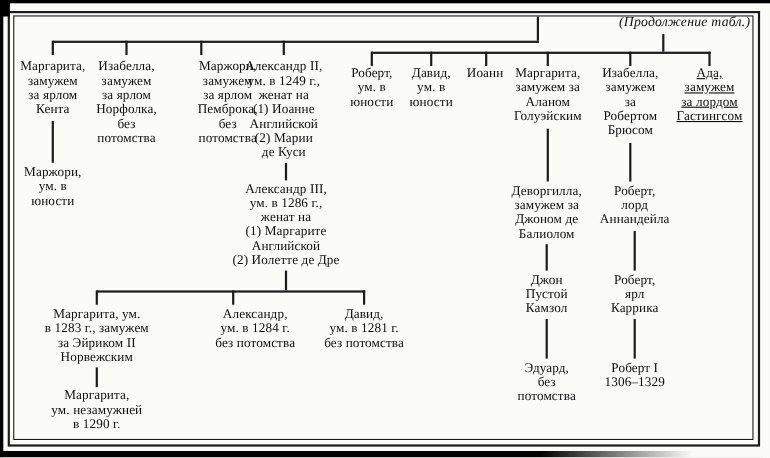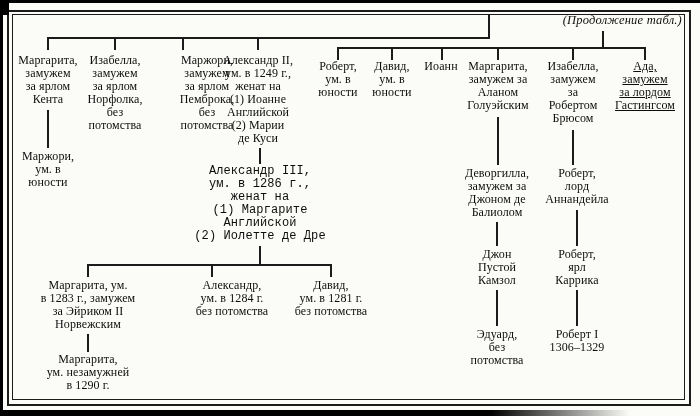--- a/index.html
+++ b/index.html
@@ -101,21 +101,21 @@
   <div class="node" style="left:258px;top:54px;">Александр II,
 ум. в 1249 г.,
 женат на
 (1) Иоанне
 Английской
 (2) Марии
 де Куси</div>
   <div class="node" style="left:48px;top:150px;">Маржори,
 ум. в
 юности</div>
-  <div class="node" style="left:260px;top:165px;font-family:Liberation Mono, monospace;">Александр III,
+  <div class="node" style="left:260px;top:165px;">Александр III,
 ум. в 1286 г.,
 женат на
 (1) Маргарите
 Английской
 (2) Иолетте де Дре</div>
   <div class="node" style="left:88px;top:279px;">Маргарита, ум.
 в 1283 г., замужем
 за Эйриком II
 Норвежским</div>
   <div class="node" style="left:212px;top:279px;margin-left:20px;">Александр,

